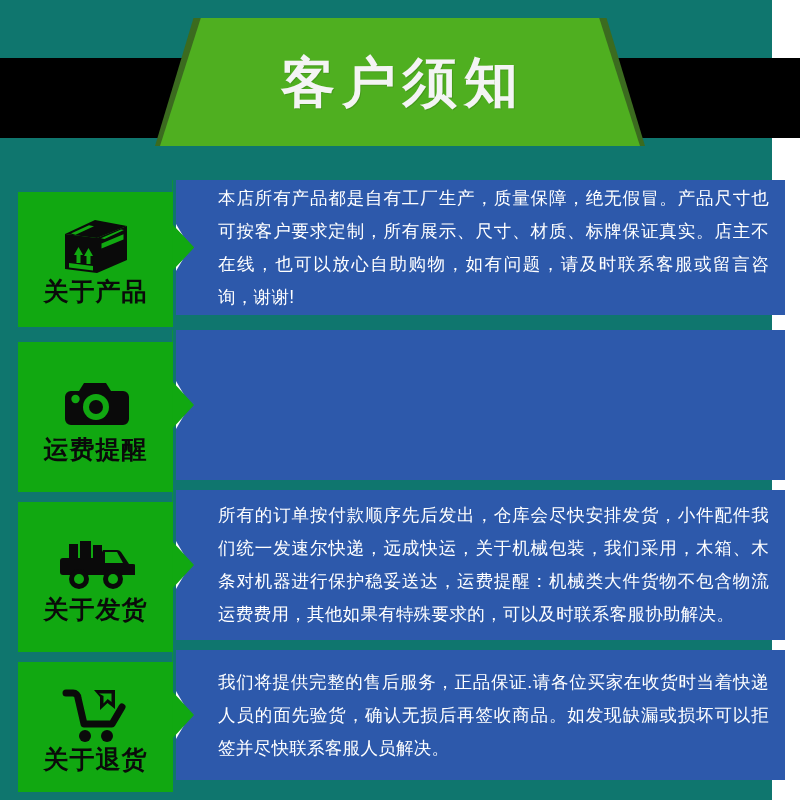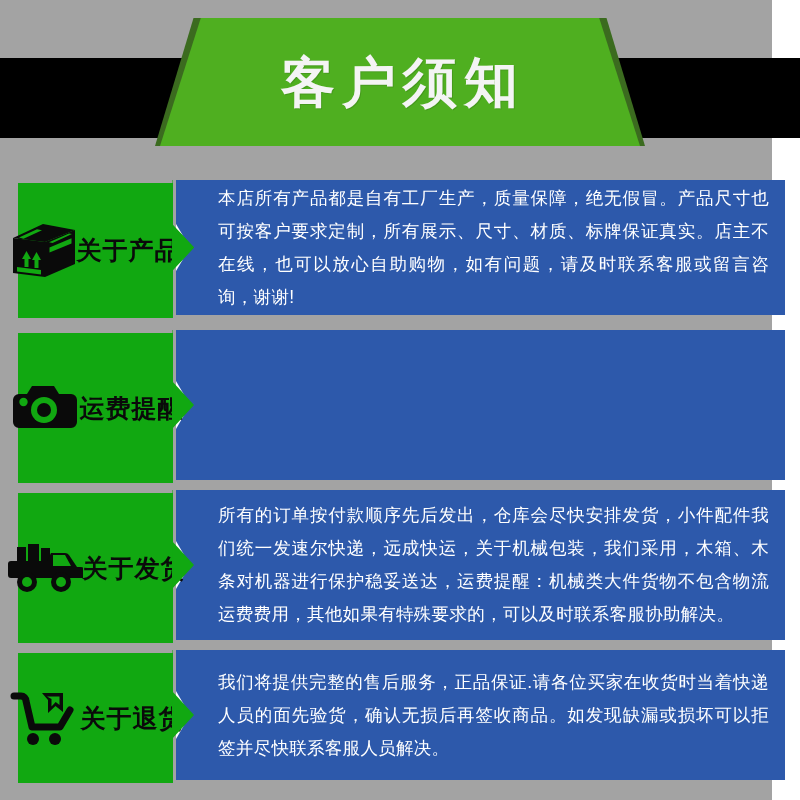--- a/index.html
+++ b/index.html
@@ -4,21 +4,21 @@
 <title>客户须知</title>
 <style>
   * { margin:0; padding:0; box-sizing:border-box; }
   html, body {
     width:800px; height:800px;
     background:#ffffff;
     font-family:"Liberation Sans","DejaVu Sans",sans-serif;
     overflow:hidden;
   }
 
-  #page { position:relative; width:772px; height:800px; background:#a3a3a3; }
+  #page { position:relative; width:772px; height:800px; background:#0f766e; }
 
   
   #banner { position:absolute; left:0; top:0; width:800px; height:160px; }
 
   .banner-blackbar {
     position:absolute; left:0; top:58px;
     width:800px; height:80px;
     background:#000000;
   }
 
@@ -51,24 +51,24 @@
     line-height:1;
     text-shadow:1px 1px 0 rgba(0,0,0,0.12);
     padding-left:6px;
     white-space:nowrap;
   }
 
   
   .row { position:absolute; left:0; width:800px; }
 
   .icon-panel {
-    position:absolute; left:18px; top:3px;
+    position:absolute; left:18px; top:12px;
     width:155px; height:100%;
     background:#11a811;
-    display:flex; flex-direction:row;
+    display:flex; flex-direction:column;
     align-items:center; justify-content:center;
     z-index:3;
   }
   .icon-arrow {
     position:absolute; left:172px; top:0;
     width:22px; height:100%;
     z-index:3;
   }
   .icon-arrow svg { display:block; width:100%; height:100%; }
 

